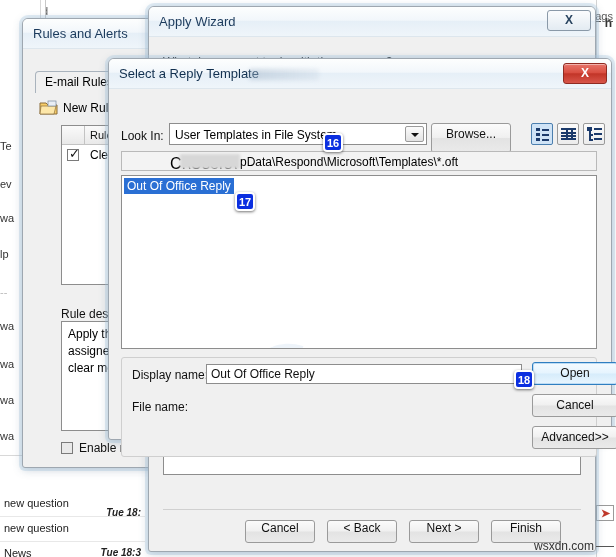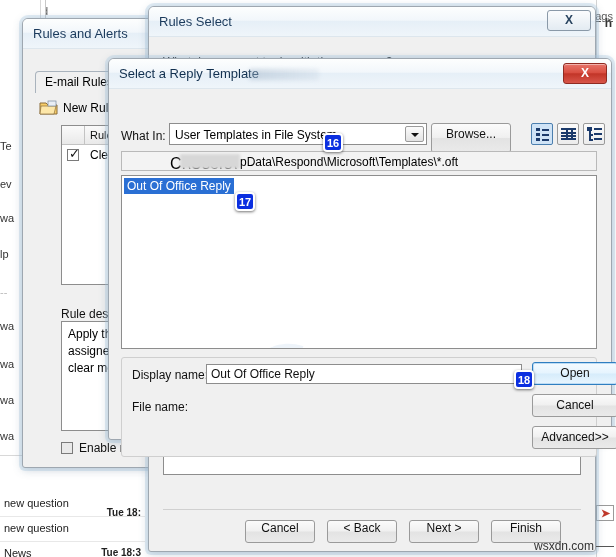--- a/index.html
+++ b/index.html
@@ -19,21 +19,21 @@
   .maillist { position:absolute; left:0; top:0; width:46px; height:557px;
               border-right:1px solid #c8c8c8; background:#fff; }
   .mail-frag { position:absolute; left:0; font-size:11px; color:#333; white-space:nowrap; }
   .mail-flag { position:absolute; left:26px; width:7px; height:7px; background:#b6d4ea; border-radius:1px; }
   .mail-vrule { position:absolute; left:40px; top:0; width:1px; height:557px; background:#d8d8d8; }
 
   .mail-bottom { position:absolute; left:0; top:455px; width:145px; height:102px;
                  background:#fff; border-top:1px solid #d8d8d8; }
   .mb-row { position:absolute; left:0; width:145px; height:25px; border-bottom:1px solid #e8e8e8; }
   .mb-sub { position:absolute; left:4px; top:5px; font-size:11px; color:#222; white-space:nowrap; }
-  .mb-date { position:absolute; right:4px; top:5px; font-size:10px; font-weight:bold; color:#222; white-space:nowrap; }
+  .mb-date { position:absolute; right:4px; top:5px; font-size:10px; font-weight:bold; color:#222; white-space:nowrap;font-style:italic; }
 
   
   .win {
     position:absolute; border:1px solid #9ea7b0; border-radius:6px 6px 3px 3px;
     background:#f0f0f0;
     box-shadow:0 2px 10px rgba(80,110,140,.30), 0 0 0 3px rgba(175,205,230,.35);
   }
   .win-titlebar {
     height:30px; border-radius:5px 5px 0 0; position:relative;
     background:linear-gradient(180deg,#fdfefe 0%,#f2f7fb 45%,#e6eff7 50%,#eff5fa 100%);
@@ -271,21 +271,21 @@
 
     <div id="ra-enable">
       <div class="cbx" style="left:0; top:1px; background:#e9e9e9"></div>
       <span class="label" style="position:absolute; left:18px; top:0">Enable rule</span>
     </div>
   </div>
 </div>
 
 <div class="win" id="rules-wizard">
   <div class="win-titlebar">
-    <div class="win-title">Rules Select</div>
+    <div class="win-title">Apply Wizard</div>
     <div class="btn-close-x">X</div>
   </div>
   <div class="win-body">
     <div id="rw-q" class="label">What do you want to do with the message?</div>
     <div id="rw-listbox"></div>
     <div id="rw-sep"></div>
     <div class="btn rw-btn" style="left:96px">Cancel</div>
     <div class="btn rw-btn" style="left:178px">&lt; Back</div>
     <div class="btn rw-btn" style="left:342px">Finish</div>
     <div class="btn rw-btn" style="left:260px">Next &gt;</div>
@@ -293,21 +293,21 @@
 </div>
 
 <div class="win" id="reply-template">
   <div class="win-titlebar">
     <div id="srt-title">Select a Reply Template</div>
     <div id="srt-title-blur"></div>
     <div class="btn-close-red">X</div>
   </div>
   <div class="win-body">
 
-    <div id="srt-lookin-lbl" class="label">What In:</div>
+    <div id="srt-lookin-lbl" class="label">Look In:</div>
     <div id="srt-lookin">
       <div id="srt-lookin-text">User Templates in File System</div>
       <div id="srt-lookin-arrow">
         <div class="caret-dn"></div>
       </div>
     </div>
     <div class="badge" style="left:214px; top:44px">16</div>
 
     <div class="btn" id="srt-browse">Browse...</div>
 

